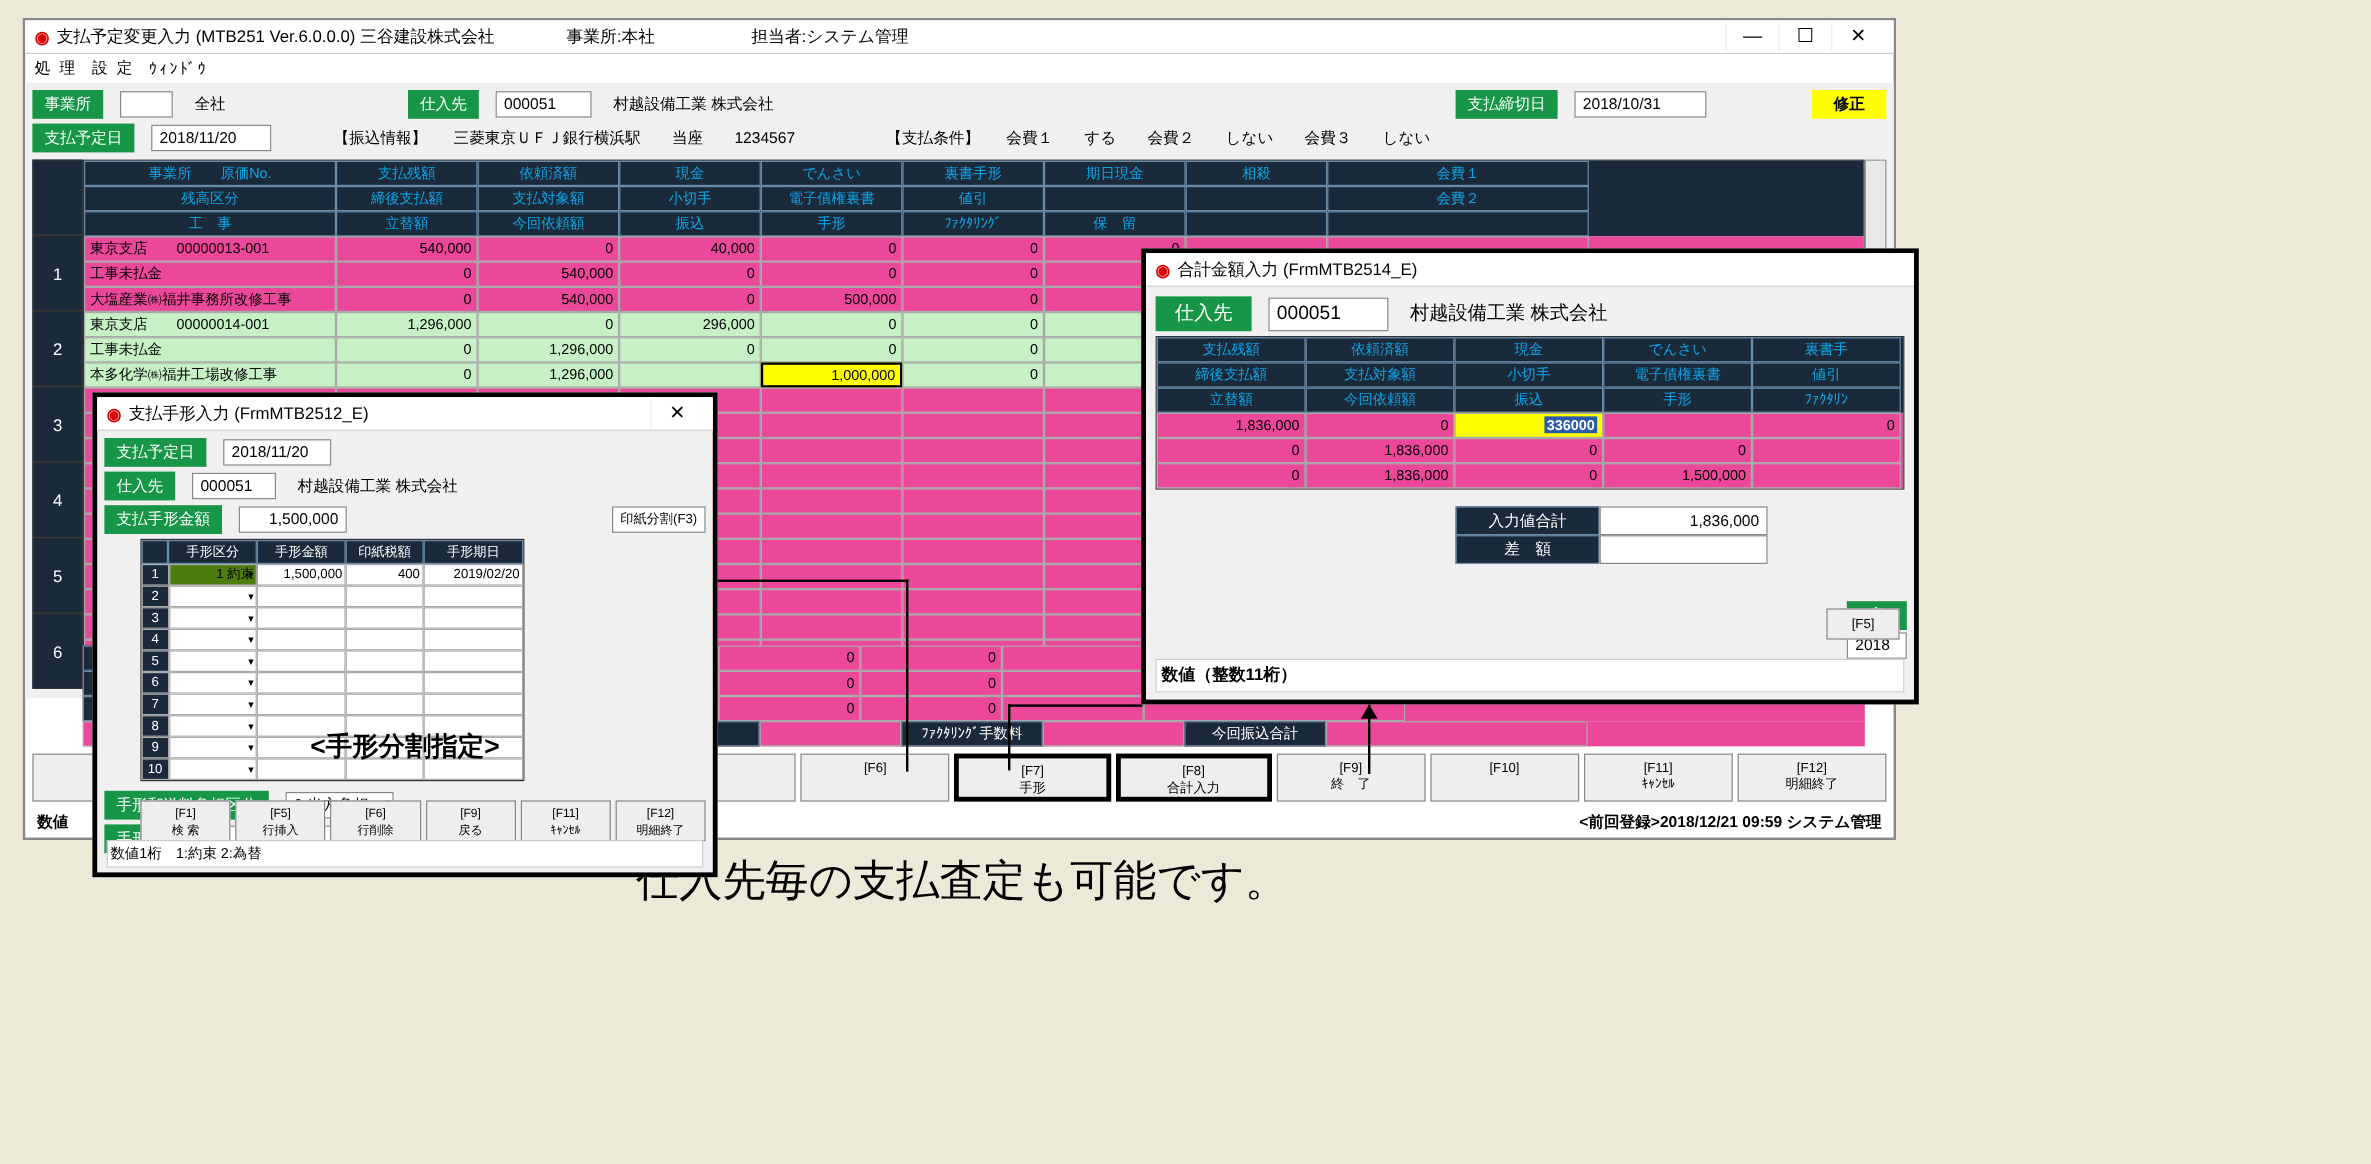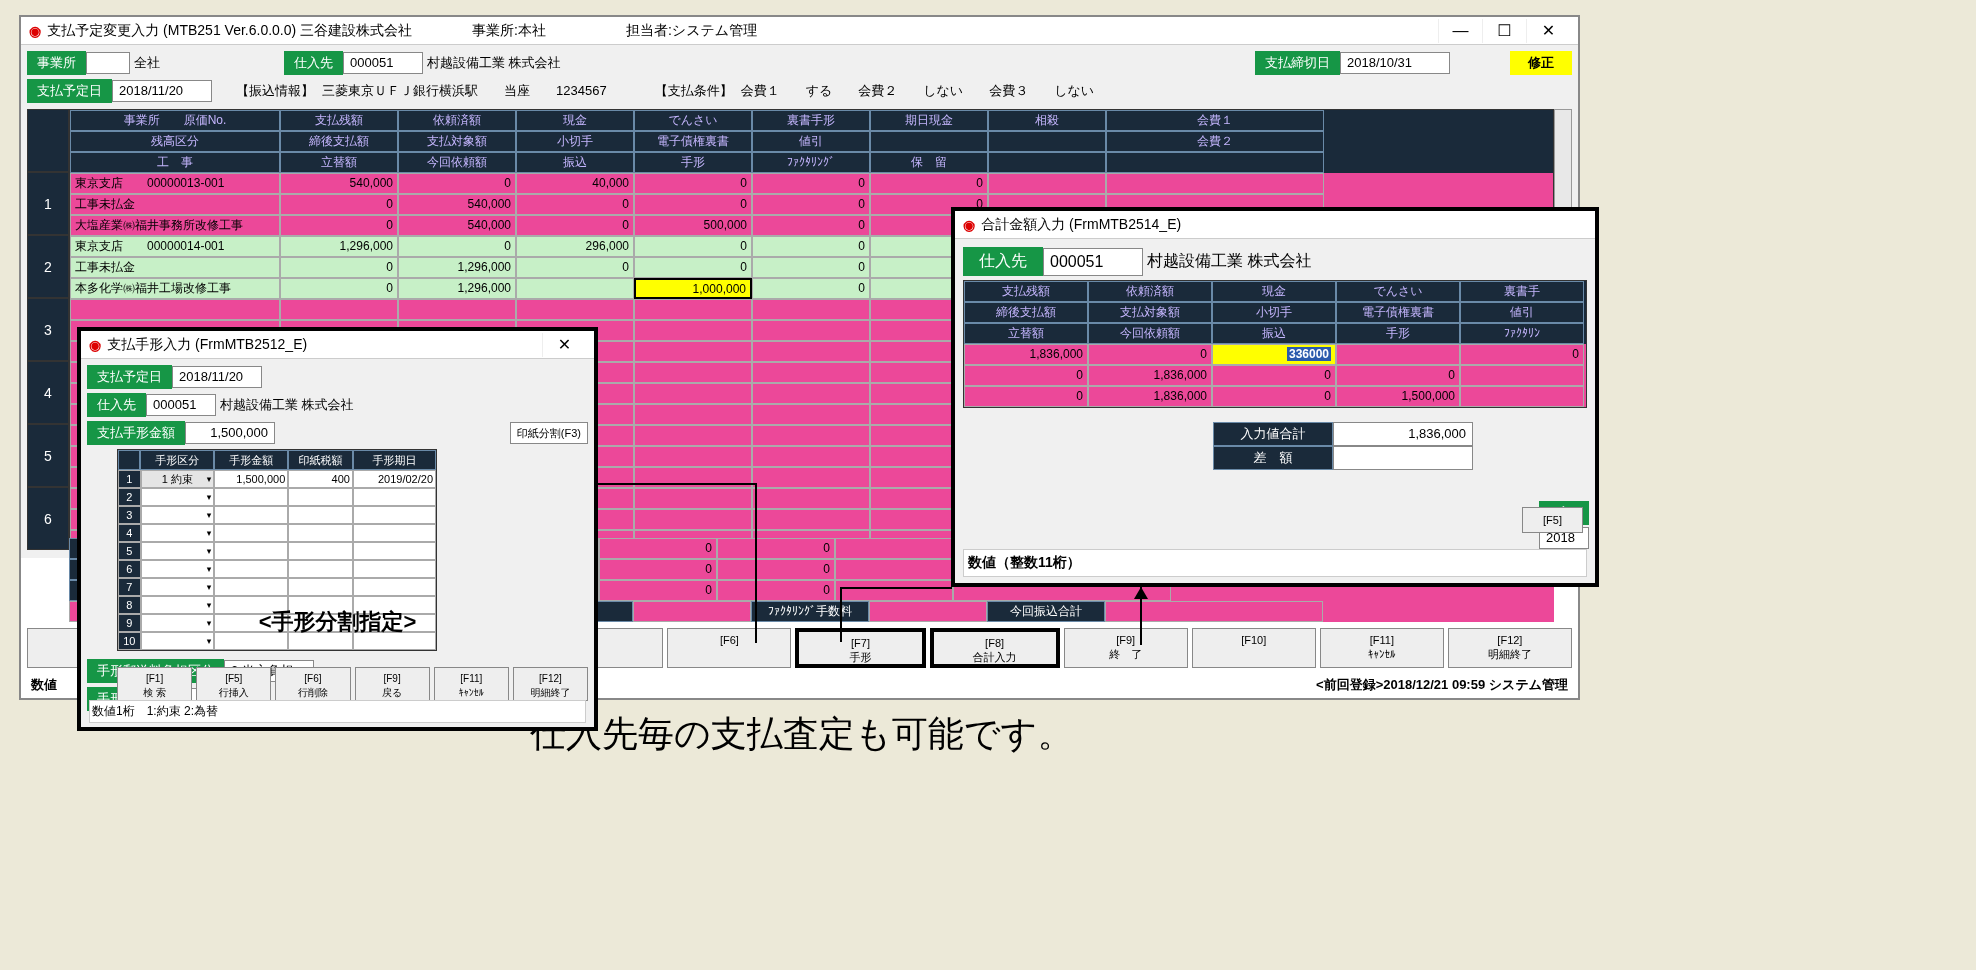--- a/index.html
+++ b/index.html
@@ -13,29 +13,29 @@
 .titlebar .spacer{flex:1;}
 .wbtn{width:44px;height:24px;text-align:center;line-height:24px;border-left:1px solid #eee;cursor:pointer;font-size:16px;}
 .menubar{height:24px;padding:0 8px;display:flex;gap:12px;align-items:center;font-size:13px;}
 .menubar span{letter-spacing:2px;}
 .body{background:#f0f0f0;padding:6px;}
 
 .gbtn{background:#169646;color:#fff;padding:3px 10px;display:inline-block;font-size:13px;}
 .field{background:#fff;border:1px solid #888;padding:2px 6px;display:inline-block;height:22px;line-height:16px;}
 .lbl{display:inline-block;padding:2px 4px;}
 .yellow{background:#ffff00;}
-.row1{display:flex;align-items:center;gap:0;margin-bottom:4px;}
+.row1{display:flex;align-items:center;gap:14px;margin-bottom:4px;}
 .row1 .stretch{flex:1;}
 
 .table-wrap{margin-top:6px;display:flex;}
 .rownum-col{width:42px;}
 .rownum{height:63px;border:1px solid #333;background:#1a2a3a;color:#fff;display:flex;align-items:center;justify-content:center;font-size:14px;}
 .rownum.h{height:63px;background:#1a2a3a;}
 .grid{flex:1;border:1px solid #333;}
-.ghead{background:#1a2a3a;color:#c4b5fd;}
+.ghead{background:#1a2a3a;color:#0ea5e9;}
 .gh-row{display:flex;height:21px;}
 .gh-cell{border:1px solid #6a8aa8;text-align:center;font-size:12px;line-height:19px;overflow:hidden;}
 .gd-row{display:flex;height:21px;background:#ec4899;}
 .gd-row.green{background:#c7f0c7;}
 .gd-cell{border:1px solid #aaa;text-align:right;padding:0 4px;font-size:12px;line-height:19px;overflow:hidden;}
 .gd-cell.l{text-align:left;}
 .gd-cell.ylw{background:#ffff00;font-weight:normal;border:2px solid #000;}
 .scrollbar{width:18px;background:#e8e8e8;border:1px solid #999;}
 
 
@@ -101,20 +101,25 @@
     <span class="icon">◉</span>
     <span>支払予定変更入力  (MTB251  Ver.6.0.0.0)   三谷建設株式会社</span>
     <span style="width:60px"></span>
     <span>事業所:本社</span>
     <span style="width:80px"></span>
     <span>担当者:システム管理</span>
     <span class="spacer"></span>
     <span class="wbtn">—</span>
     <span class="wbtn">☐</span>
     <span class="wbtn">✕</span>
+  </div>
+  <div class="menubar">
+    <span>処 理</span>
+    <span>設 定</span>
+    <span>ｳｨﾝﾄﾞｳ</span>
   </div>
   <div class="body">
 
     <div class="row1">
       <span class="gbtn">事業所</span>
       <span class="field" style="width:44px"></span>
       <span class="lbl">全社</span>
       <span style="width:120px"></span>
       <span class="gbtn">仕入先</span>
       <span class="field" style="width:80px">000051</span>
@@ -479,21 +484,21 @@
       <div class="tgh">
         <div style="width:24px"></div>
         <div class="tc1">手形区分</div>
         <div class="tc2">手形金額</div>
         <div class="tc3">印紙税額</div>
         <div class="tc4">手形期日</div>
       </div>
       <div id="p1rows">
           <div class="tgr">
             <div class="num">1</div>
-            <div class="tc1 dd" style="text-align: center; background: #e5e5e5;">1 約束</div>
+            <div class="tc1 dd" style="text-align: right; background: #4d7c0f;">1 約束</div>
             <div class="tc2">1,500,000</div>
             <div class="tc3">400</div>
             <div class="tc4">2019/02/20</div>
           </div>
           <div class="tgr">
             <div class="num">2</div>
             <div class="tc1 dd"></div>
             <div class="tc2"></div>
             <div class="tc3"></div>
             <div class="tc4"></div>

